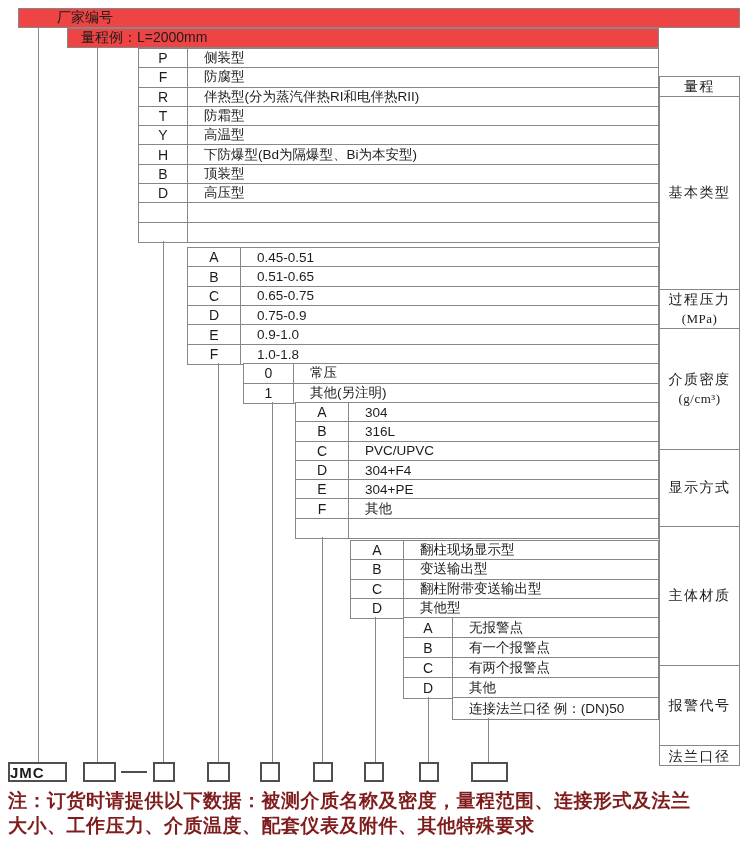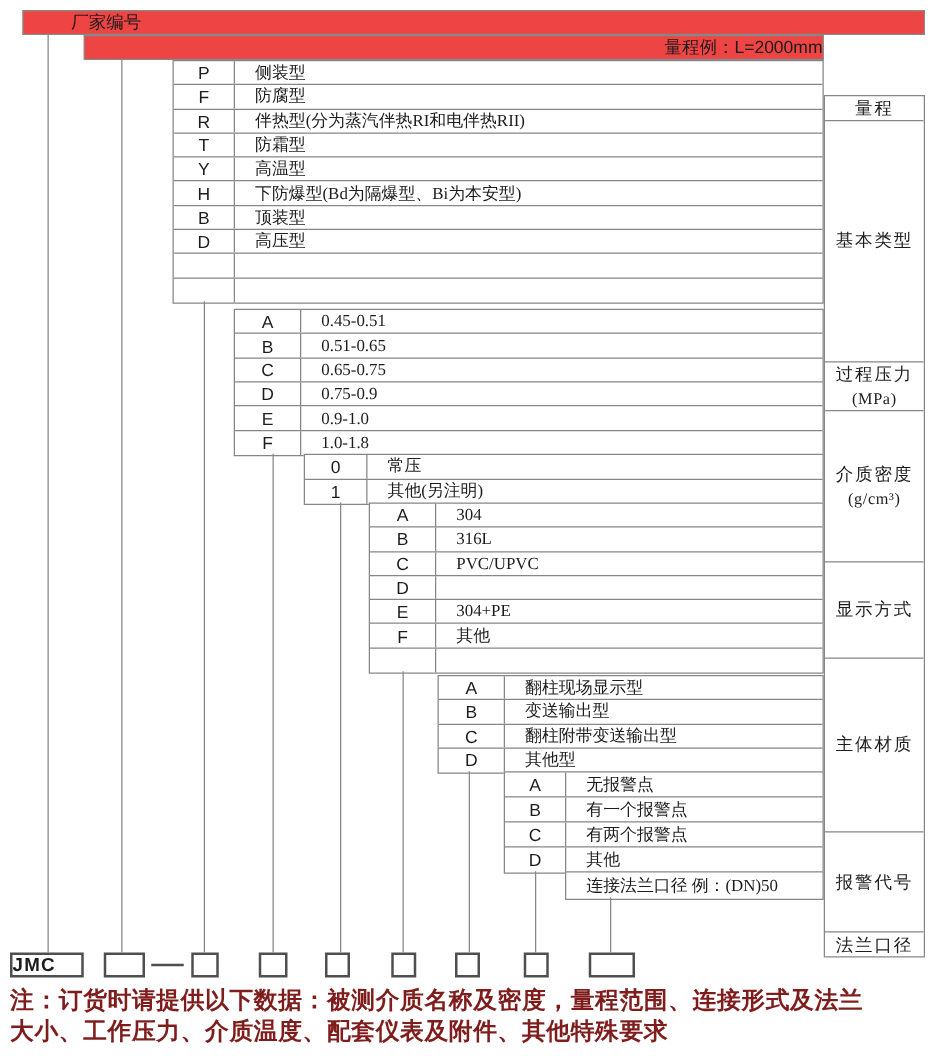--- a/index.html
+++ b/index.html
@@ -3,28 +3,28 @@
 <meta charset="utf-8">
 <style>
   :root{ --bc:#878787; --boxc:#4f4f4f; }
   html,body{margin:0;padding:0;background:#ffffff;}
   .sheet{position:relative;width:750px;height:845px;background:#fff;overflow:hidden;
          font-family:"Liberation Sans","DejaVu Sans",sans-serif;color:#1c1c1c;}
   .abs{position:absolute;box-sizing:border-box;}
   .box{position:absolute;box-sizing:border-box;border:1px solid var(--bc);background:#ef4444;
        display:flex;align-items:center;font-size:14px;}
   #topBox{left:18px;top:8px;width:722px;height:20px;padding-left:38px;}
-  #rangeBox{left:67px;top:28px;width:592px;height:20px;padding-left:24px;justify-content:flex-end;}
+  #rangeBox{left:67px;top:28px;width:592px;height:20px;padding-left:13px;}
 
   .sec{position:absolute;box-sizing:border-box;border:1px solid var(--bc);background:#fff;}
   .trow{display:flex;height:var(--rh);border-bottom:1px solid var(--bc);box-sizing:border-box;}
   .trow:last-child{border-bottom:none;}
   .tcode{width:var(--cw);flex:0 0 var(--cw);border-right:1px solid var(--bc);box-sizing:border-box;
          display:flex;align-items:center;justify-content:center;font-size:14px;}
-  .tdesc{flex:1;display:flex;align-items:center;padding-left:16px;font-size:13.5px;white-space:nowrap;overflow:hidden;font-family:Liberation Serif, serif;}
+  .tdesc{flex:1;display:flex;align-items:center;padding-left:16px;font-size:13.5px;white-space:nowrap;overflow:hidden;}
   #sec0{left:138px;top:48px;width:521px;--rh:19.3px;--cw:49px;}
   #sec1{left:187px;top:247px;width:472px;--rh:19.35px;--cw:53px;}
   #sec2{left:243px;top:363px;width:416px;--rh:19.5px;--cw:50px;}
   #sec3{left:295px;top:402px;width:364px;--rh:19.3px;--cw:53px;}
   #sec4{left:350px;top:540px;width:309px;--rh:19.25px;--cw:53px;}
   #sec5{left:403px;top:617px;width:256px;--rh:20px;--cw:49px;}
   #sec6{left:452px;top:697px;width:207px;--rh:21px;}
 
   #labelCol{left:659px;top:28px;width:81px;height:690px;border:1px solid var(--bc);overflow:hidden;margin-top:48px;}
   .lcell{box-sizing:border-box;border-bottom:1px solid var(--bc);display:flex;flex-direction:column;
@@ -155,20 +155,21 @@
       <div class="trow">
         <div class="tcode">B</div>
         <div class="tdesc">316L</div>
       </div>
       <div class="trow">
         <div class="tcode">C</div>
         <div class="tdesc">PVC/UPVC</div>
       </div>
       <div class="trow">
         <div class="tcode">D</div>
+        <div class="tdesc">304+F4</div>
       </div>
       <div class="trow">
         <div class="tcode">E</div>
         <div class="tdesc">304+PE</div>
       </div>
       <div class="trow">
         <div class="tcode">F</div>
         <div class="tdesc">其他</div>
       </div>
       <div class="trow">

